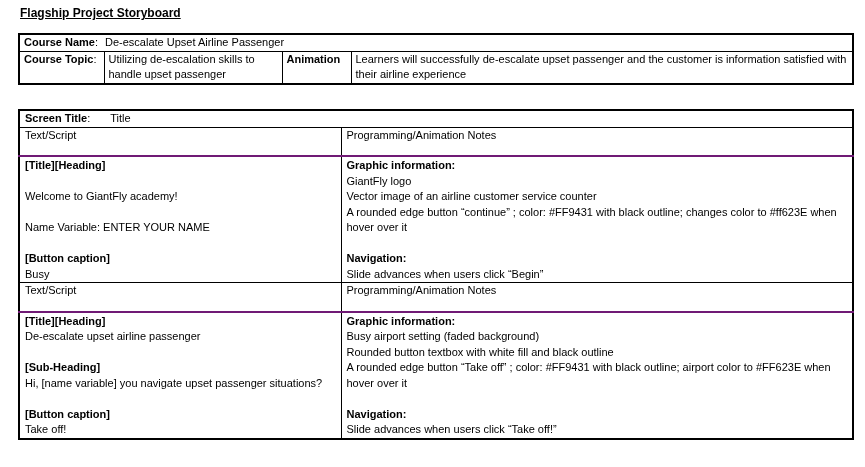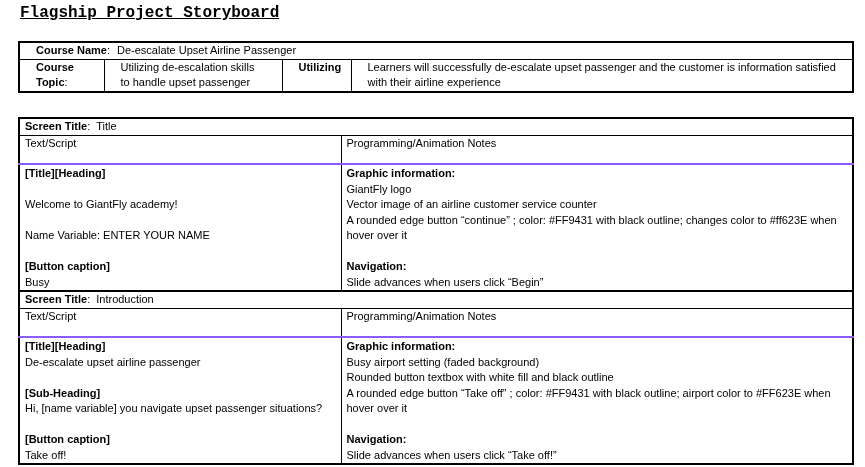--- a/index.html
+++ b/index.html
@@ -7,39 +7,38 @@
   body {
     width: 865px; height: 467px; overflow: hidden;
     font-family: "Liberation Sans", sans-serif;
     font-size: 11px; line-height: 15.5px; color: #000;
     -webkit-font-smoothing: antialiased;
   }
   .page { padding: 6px 0 0 18px; }
   .doc-title {
     display: inline-block;
     font-weight: bold; text-decoration: underline;
-    font-size: 16px; line-height: 15px;
-    margin: 0 0 20px 2px;
-    font-family: Liberation Mono, monospace;
+    font-size: 12px; line-height: 15px;
+    margin: 0 0 12px 2px;
   }
   table {
     border-collapse: collapse; table-layout: fixed;
     width: 834px; border: 2px solid #000;
     background: #fff;
   }
   td { border: 1px solid #000; padding: 0 5px; vertical-align: top; }
   .course-table { margin-bottom: 24px; }
-  .course-table td { padding: 0 16px; }
+  .course-table td { padding: 0 4px; }
   .course-table .r1 td { height: 17px; }
   .course-table .r2 td { height: 33px; margin-left: 16px; }
   .story-table .row-screen-title td { height: 17px; border-top: 2px solid #000; }
   .story-table .row-col-headers td { height: 29px; }
-  .story-table .row-body td { height: 104px; border-top: 2px solid #8b5cf6; padding-top: 1px; }
+  .story-table .row-body td { height: 104px; border-top: 2px solid #701a75; padding-top: 1px; }
   b, .b { font-weight: bold; }
-  .val { margin-left: 6px; }
+  .val { margin-left: 20px; }
   .val-wide { margin-left: 7px; }
   .line { min-height: 15.5px; }
 </style>
 </head>
 <body>
 
 <div class="page">
 
   <div class="doc-title">Flagship Project Storyboard</div>
 
@@ -50,21 +49,21 @@
         <col style="width:69px">
         <col style="width:502px">
       </colgroup>
     <tbody>
         <tr class="r1">
       <td colspan="4"><b>Course Name</b><span>:</span><span class="val-wide">De-escalate Upset Airline Passenger</span></td>
     </tr>
     <tr class="r2">
       <td><b>Course Topic</b><span>:</span></td>
       <td>Utilizing de-escalation skills to handle upset passenger</td>
-      <td><b>Utilizing</b></td>
+      <td><b>Animation</b></td>
       <td>Learners will successfully de-escalate upset passenger and the customer is information satisfied with their airline experience</td>
     </tr>
   </tbody>
     </table>
 
   <table class="story-table">
     <colgroup>
         <col style="width:322px">
         <col style="width:512px">
       </colgroup>
@@ -92,23 +91,20 @@
             <div class="line b">Graphic information:</div>
             <div class="line">GiantFly logo</div>
             <div class="line">Vector image of an airline customer service counter</div>
             <div class="line">A rounded edge button “continue” ; color: #FF9431 with black outline; changes color to #ff623E when hover over it</div>
             <div class="line">&nbsp;</div>
             <div class="line b">Navigation:</div>
             <div class="line">Slide advances when users click “Begin”</div>
           </td>
     </tr>
 
-    <tr class="row-screen-title">
-      <td colspan="2"><b>Screen Title</b><span>:</span><span class="val">Introduction</span></td>
-    </tr>
     <tr class="row-col-headers">
       <td>Text/Script</td>
       <td>Programming/Animation Notes</td>
     </tr>
     <tr class="row-body">
       <td>
             <div class="line b">[Title][Heading]</div>
             <div class="line">De-escalate upset airline passenger</div>
             <div class="line">&nbsp;</div>
             <div class="line b">[Sub-Heading]</div>

